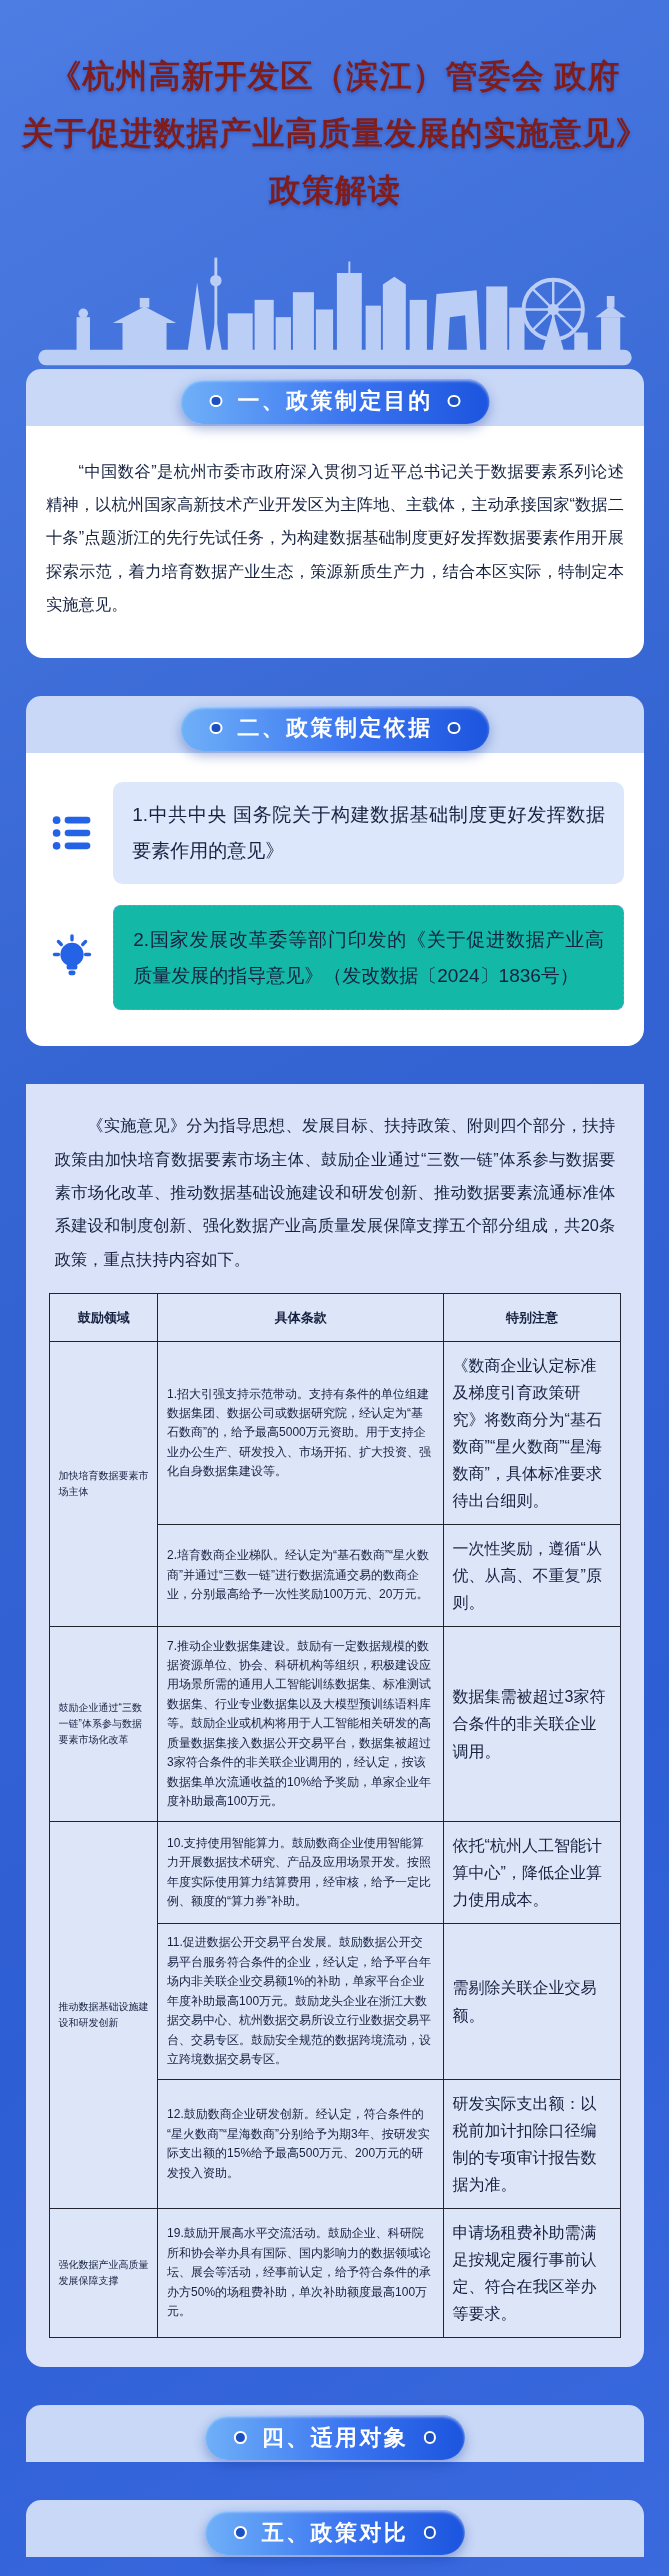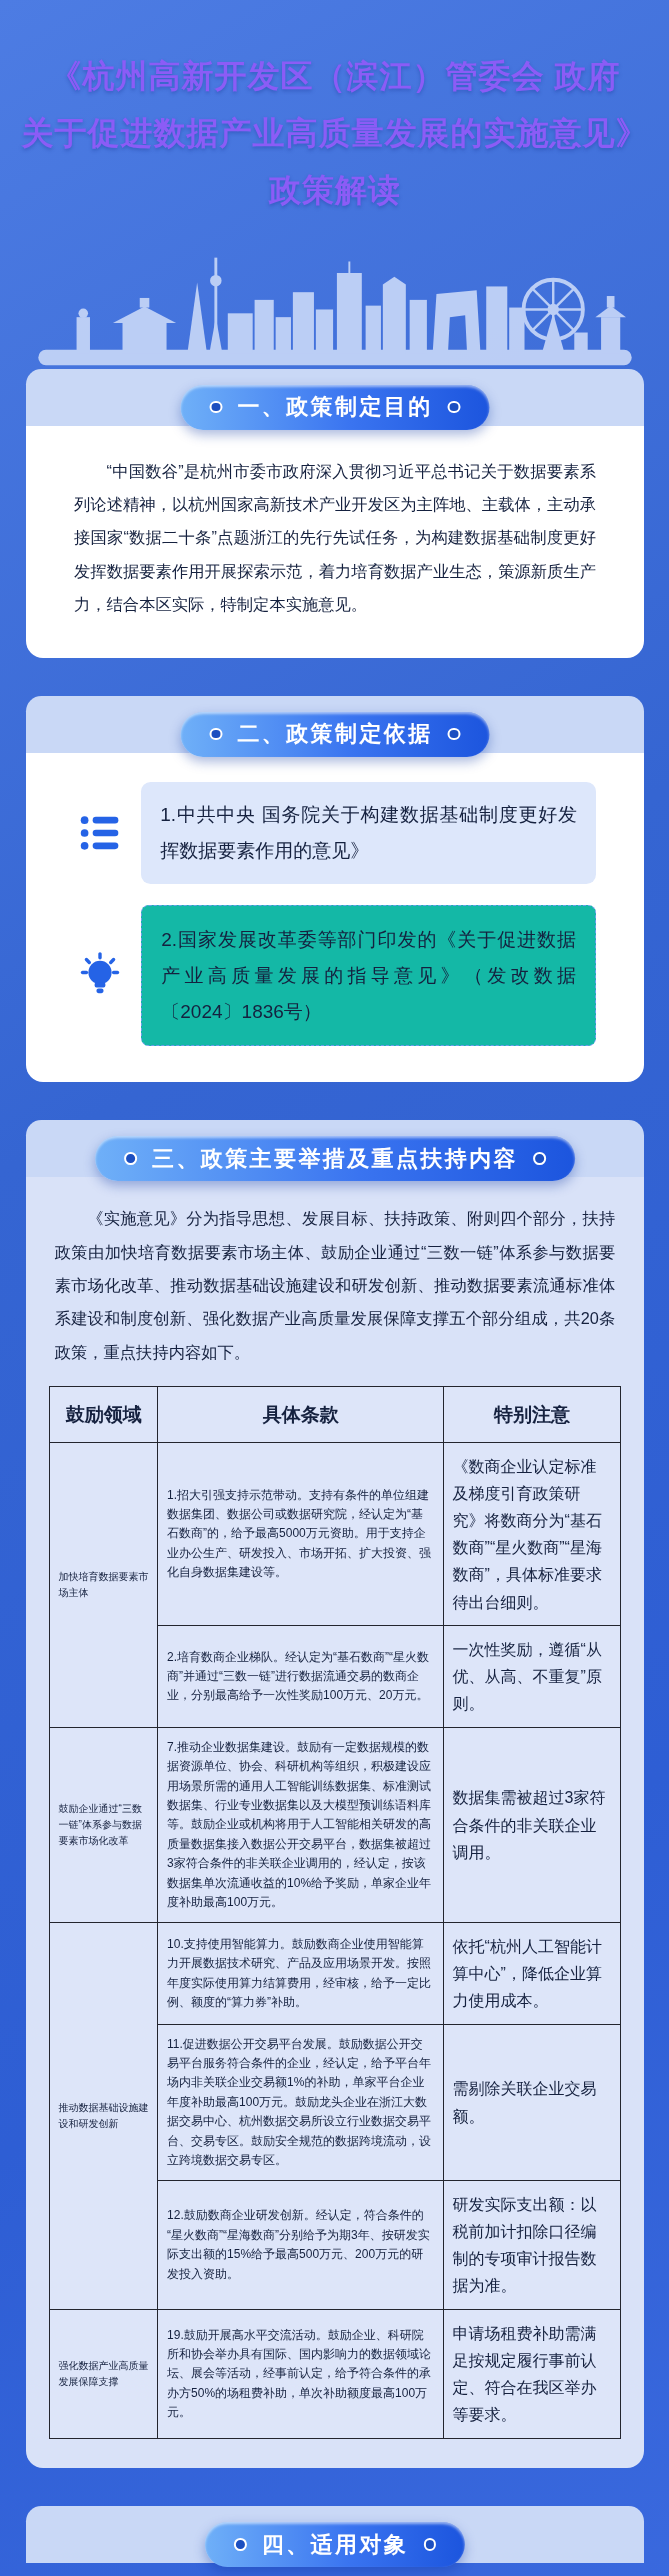--- a/index.html
+++ b/index.html
@@ -6,54 +6,54 @@
   body{
     width:670px;
     font-family:"Liberation Sans","DejaVu Sans",sans-serif;
     background:linear-gradient(150deg,#4d7ce3 0%,#3565d2 38%,#2e5ed4 70%,#3b6adf 100%);
     color:#15213f;
   }
   .page{width:670px;min-height:2576px;overflow:hidden;}
 
   
   .hero{position:relative;padding-top:48px;text-align:center;}
-  .title{margin:0;padding:0 19px;font-size:32px;font-weight:800;color:#8b5cf6;
+  .title{margin:0;padding:0 19px;font-size:32px;font-weight:800;color:#7f1d1d;
          line-height:1.78;letter-spacing:1px;text-shadow:0 1.9px 3.8px rgba(20,50,140,.35);}
   .tline{display:block;}
   .skyline{display:block;width:100%;height:144px;margin-top:5.7px;}
 
   
   .sec{margin:0 26px 38px;}
   .band{position:relative;height:57px;background:#c9d8f6;border-radius:15.3px 15.3px 0 0;}
   .pill{
-    position:absolute;left:50%;top:16px;transform:translateX(-50%);
+    position:absolute;left:50%;top:10px;transform:translateX(-50%);
     height:45px;padding:0 29px;border-radius:25px;
     background:linear-gradient(90deg,#6fb0f8 0%,#3a74f0 55%,#1c55de 100%);
     box-shadow:inset 0 1.9px 2.9px rgba(255,255,255,.55),0 4.8px 11.5px rgba(15,55,160,.35);
     display:flex;align-items:center;gap:15.3px;white-space:nowrap;
   }
   .pill-text{color:#fff;font-size:22px;font-weight:800;letter-spacing:2.4px;}
   .dot{width:8.6px;height:8.6px;border:2.9px solid #ffffff;border-radius:50%;background:#1c4fc0;flex:0 0 auto;}
-  .card{background:#ffffff;border-radius:0 0 17px 17px;padding:29px 48px 36px;}
+  .card{background:#ffffff;border-radius:0 0 17px 17px;padding:29px 20px 36px;}
   .card p.body{margin:0;font-size:16.3px;line-height:2.05;text-indent:2em;text-align:justify;}
 
   
   .ref-row{display:flex;align-items:center;gap:15.3px;margin-bottom:21px;}
   .ref-row:last-child{margin-bottom:0;}
   .ref-icon{flex:0 0 52px;display:flex;justify-content:center;}
   .ref-box{flex:1;font-size:19px;line-height:1.9;text-align:justify;}
   .ref-box.solid{background:#dde7fb;border-radius:9.6px;padding:15.3px 19px;}
   .ref-box.dashed{background:#14b8a6;border:1.9px dashed #6f9bef;border-radius:7.7px;padding:15.3px 19px;}
 
   
   .card.lav{background:#d9e2f8;padding:25px 23px 29px;}
   .card.lav p.body{margin:0 5.7px 17px;}
   table.support{width:100%;border-collapse:collapse;background:#dde5f9;table-layout:fixed;}
   table.support th,table.support td{border:1.5px solid #23252e;padding:9.6px 8.6px;vertical-align:middle;}
-  table.support th{font-size:19px;font-weight:800;text-align:center;padding:14.4px 3.8px;}
+  table.support th{font-size:13px;font-weight:800;text-align:center;padding:14.4px 3.8px;}
   td.area{font-size:10px;line-height:1.6;text-align:left;}
   td.clause{font-size:12px;line-height:1.62;text-align:left;}
   td.note{font-size:16px;line-height:1.7;text-align:left;}
   col.c1{width:19%;} col.c2{width:50%;} col.c3{width:31%;}
 </style>
 </head>
 <body>
 
 <div class="page">
 
@@ -160,27 +160,20 @@
           </svg>
         </span>
         <div class="ref-box dashed">
           <span>2.国家发展改革委等部门印发的《关于促进数据产业高质量发展的指导意见》（发改数据〔2024〕1836号）</span>
         </div>
       </div>
     </div>
   </section>
 
   <section class="sec">
-    <div class="band">
-      <div class="pill">
-        <span class="dot"></span>
-        <span class="pill-text">三、政策主要举措及重点扶持内容</span>
-        <span class="dot"></span>
-      </div>
-    </div>
     <div class="card lav">
       <p class="body">《实施意见》分为指导思想、发展目标、扶持政策、附则四个部分，扶持政策由加快培育数据要素市场主体、鼓励企业通过“三数一链”体系参与数据要素市场化改革、推动数据基础设施建设和研发创新、推动数据要素流通标准体系建设和制度创新、强化数据产业高质量发展保障支撑五个部分组成，共20条政策，重点扶持内容如下。</p>
       <table class="support">
         <colgroup>
             <col class="c1">
             <col class="c2">
             <col class="c3">
           </colgroup>
         <thead>
           <tr>

